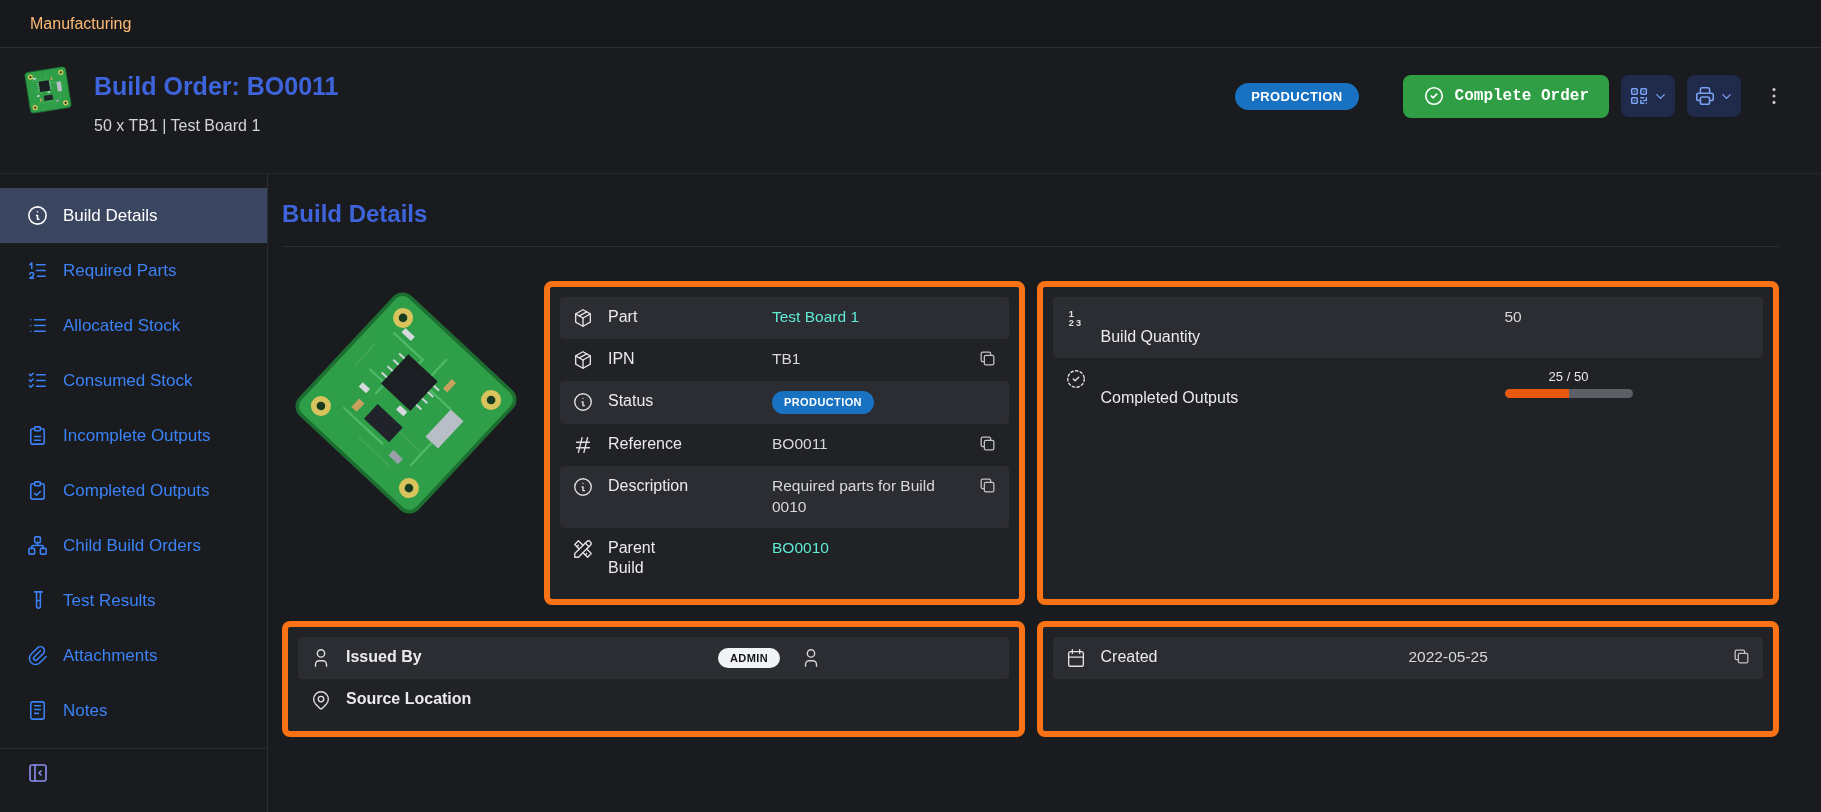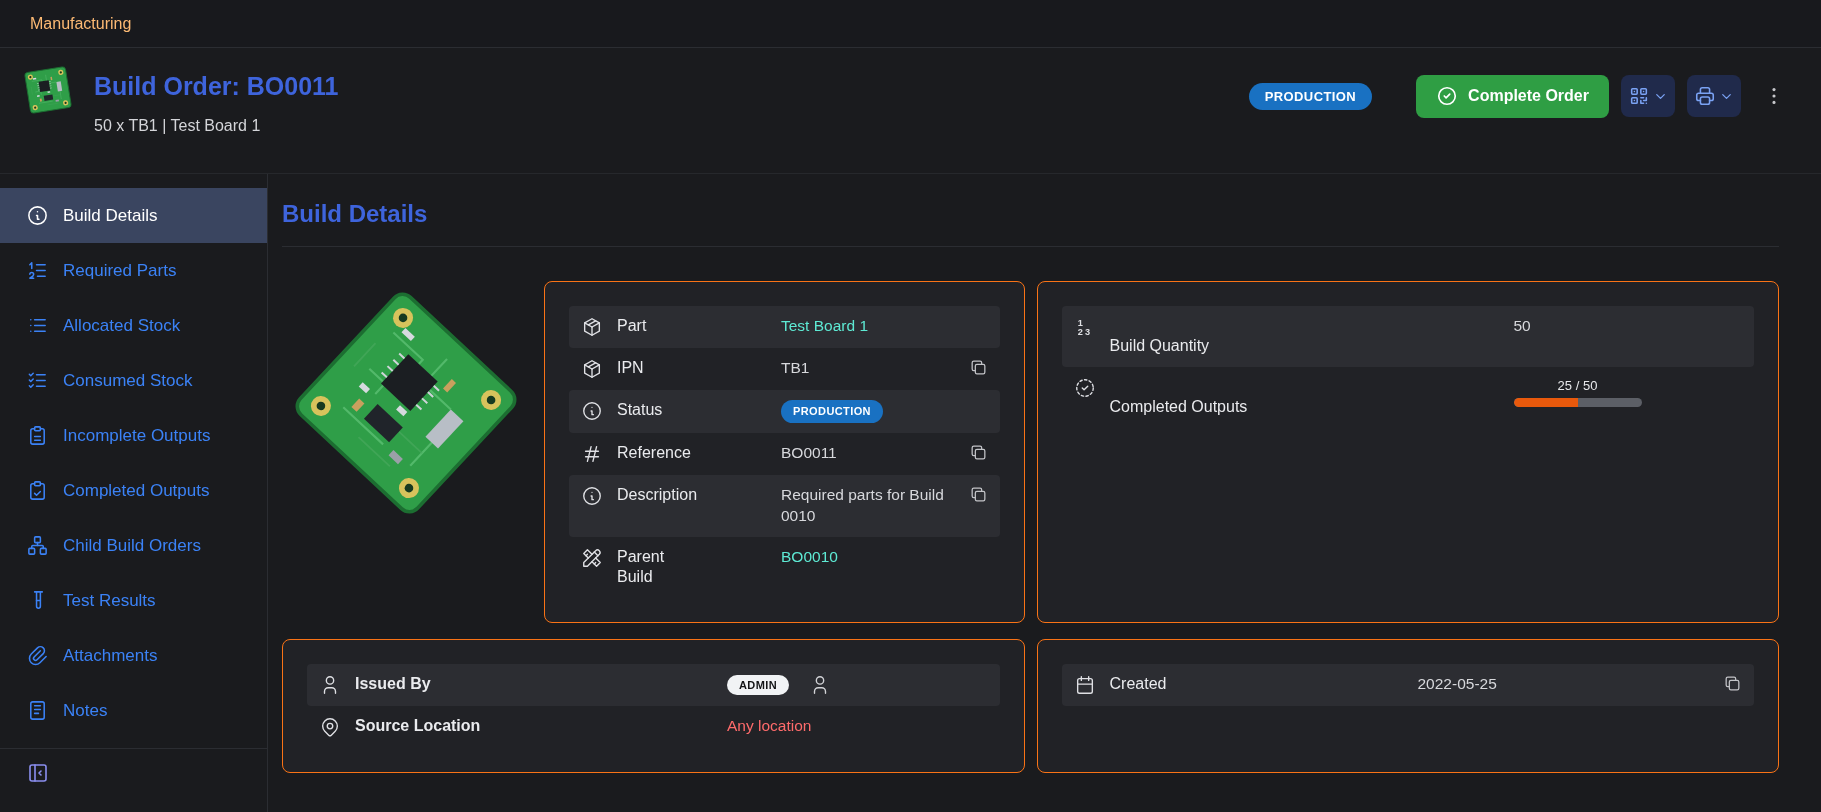--- a/index.html
+++ b/index.html
@@ -31,21 +31,21 @@
   .h-title { color:#3e64dc; font-size:25px; font-weight:bold; margin-top:8px; }
   .h-sub { margin-top:16px; font-size:16px; color:#d4d5d9; }
   .header-right { display:flex; align-items:center; gap:12px; margin-top:10px; height:44px; }
   .badge-prod {
     background:#1971c2; color:#fff; font-size:13px; font-weight:bold;
     letter-spacing:.4px; padding:6px 16px; border-radius:999px; margin-right:32px;
   }
   .btn-green {
     display:flex; align-items:center; gap:10px; background:#2f9e44; color:#fff;
     border:none; border-radius:8px; padding:0 20px; height:43px;
-    font-size:16px; font-weight:bold; font-family:Liberation Sans, sans-serif; cursor:pointer;
+    font-size:16px; font-weight:bold; font-family:Liberation Mono, monospace; cursor:pointer;
   }
   .btn-green .icon svg { width:22px; height:22px; }
   .btn-darkblue {
     display:flex; align-items:center; gap:3px; background:#202a4b; color:#7aa2f4;
     border:none; border-radius:8px; height:42px; padding:0 7px; cursor:pointer;
   }
   .btn-darkblue .icon svg { width:22px; height:22px; }
   .btn-darkblue .chev svg { width:15px; height:15px; }
   .dots-btn { background:none; border:none; color:#c6c7cb; cursor:pointer; padding:4px; margin-left:6px; }
   .dots-btn svg { width:22px; height:22px; }
@@ -66,21 +66,21 @@
   .collapse-btn { background:none; border:none; color:#8f93f6; cursor:pointer; }
   .collapse-btn svg { width:24px; height:24px; color:#8b8ff0; }
 
   .content { flex:1; padding:26px 42px 0 14px; }
   .content-title { color:#3e64dc; font-size:24px; font-weight:bold; }
   .content-divider { border-bottom:1px solid #2b2d32; margin-top:18px; }
 
   .grid { display:grid; grid-template-columns:1fr 1fr; gap:16px 12px; margin-top:34px; }
 
   .card {
-    background:#212226; border:1px solid #f97316; border-radius:8px; padding:24px;
+    background:#212226; border:6px solid #f97316; border-radius:8px; padding:10px;
   }
   .media-row { display:flex; gap:14px; }
   .pcb-wrap { width:248px; flex:none; display:flex; justify-content:center; align-items:flex-start; }
   .pcb-rot { width:172px; height:172px; transform:rotate(43deg); margin-top:36px; cursor:pointer; }
   .pcb-rot svg { width:172px; height:172px; }
   .table-card { flex:1; }
 
   .drow {
     display:flex; align-items:flex-start; padding:10px 12px; border-radius:4px; font-size:16px;
   }
@@ -507,21 +507,20 @@
         </div>
 
         <div class="drow">
           <span class="dicon icon">
             <svg viewBox="0 0 24 24" fill="none" stroke="currentColor" stroke-width="1.5" stroke-linecap="round" stroke-linejoin="round">
                 <circle cx="12" cy="11" r="3"></circle>
                 <path d="M17.657 16.657L13.414 20.9a2 2 0 0 1-2.827 0l-4.244-4.243a8 8 0 1 1 11.314 0z"></path>
               </svg>
           </span>
           <span class="dlabel">Source Location</span>
-          <span class="dvalue red-text">Any location</span>
         </div>
       </div>
 
       <div class="card created-card">
         <div class="drow striped">
           <span class="dicon icon">
             <svg viewBox="0 0 24 24" fill="none" stroke="currentColor" stroke-width="1.5" stroke-linecap="round" stroke-linejoin="round">
                 <rect x="4" y="5" width="16" height="16" rx="2"></rect>
                 <path d="M16 3v4M8 3v4M4 11h16"></path>
               </svg>

